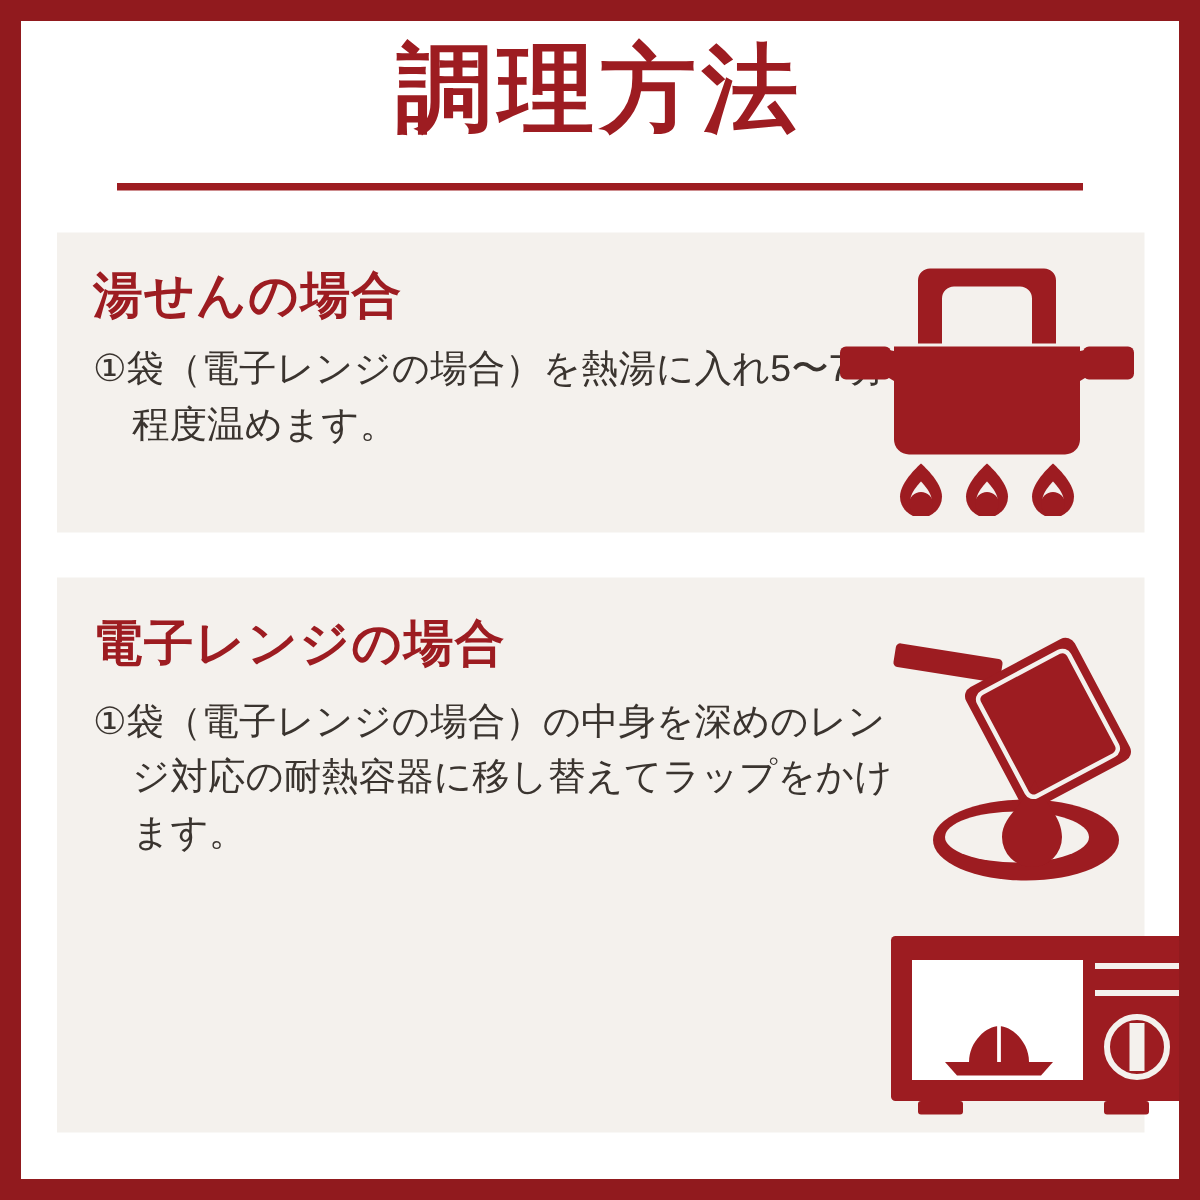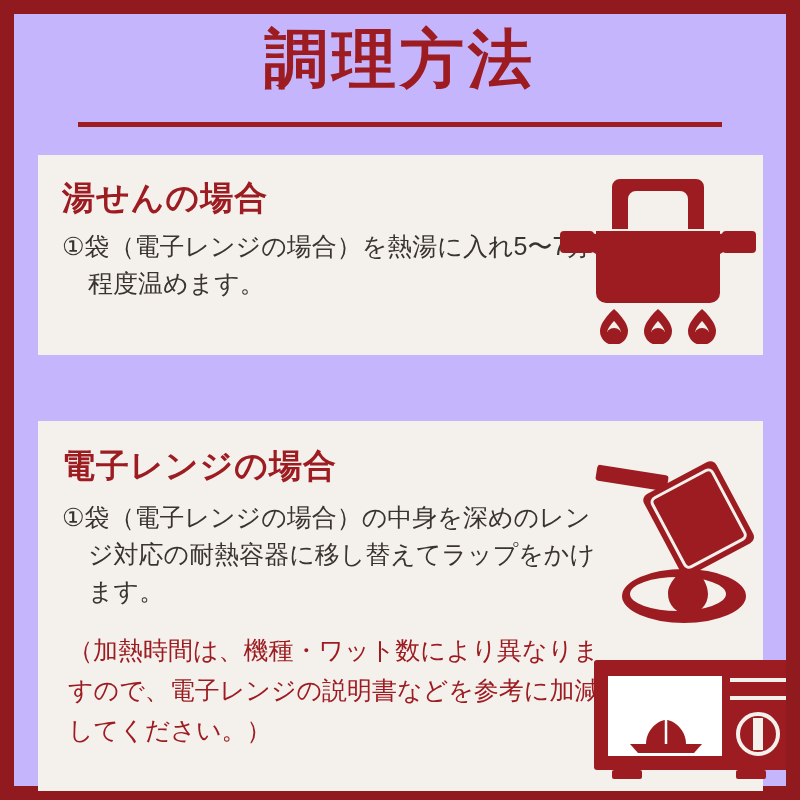--- a/index.html
+++ b/index.html
@@ -22,21 +22,21 @@
     width: 800px;
     height: 800px;
     background: #911a1e;
   }
   #inner-frame {
     position: absolute;
     left: 14px;
     top: 14px;
     width: 772px;
     height: 772px;
-    background: #c4b5fd;
+    background: #ffffff;
   }
 
   
   #title-block {
     position: absolute;
     left: 0;
     top: 8px;
     width: 772px;
     text-align: center;
   }
@@ -67,21 +67,20 @@
     background: #f4f1ed;
     box-sizing: border-box;
   }
   #card-boil {
     top: 141px;
     height: 200px;
   }
   #card-microwave {
     top: 371px;
     height: 370px;
-    margin-top: 36px;
   }
 
   .card-heading {
     position: absolute;
     left: 24px;
     font-family: "Liberation Serif", "DejaVu Serif", serif;
     font-weight: bold;
     color: #9d1c21;
     font-size: 33px;
     line-height: 40px;
@@ -184,21 +183,20 @@
     </div>
 
     <div class="card" id="card-microwave">
 
       <h2 class="card-heading" id="heading-microwave">電子レンジの場合</h2>
 
       <ul class="steps" id="steps-microwave">
         <li class="step">①袋（電子レンジの場合）の中身を深めのレンジ対応の耐熱容器に移し替えてラップをかけます。</li>
       </ul>
 
-      <p class="note" id="note-microwave">（加熱時間は、機種・ワット数により異なりますので、電子レンジの説明書などを参考に加減してください。）</p>
 
       <div class="icon-wrap" id="icon-pouch">
         <svg viewBox="0 0 200 190" width="200" height="190" aria-hidden="true">
           <g fill="#9d1c21">
 
             <ellipse cx="98" cy="148" rx="62" ry="27"></ellipse>
 
             <rect x="10" y="22" width="72" height="16" rx="3" transform="rotate(9 46 30)"></rect>
 
             <g transform="rotate(-28 110 72)">

